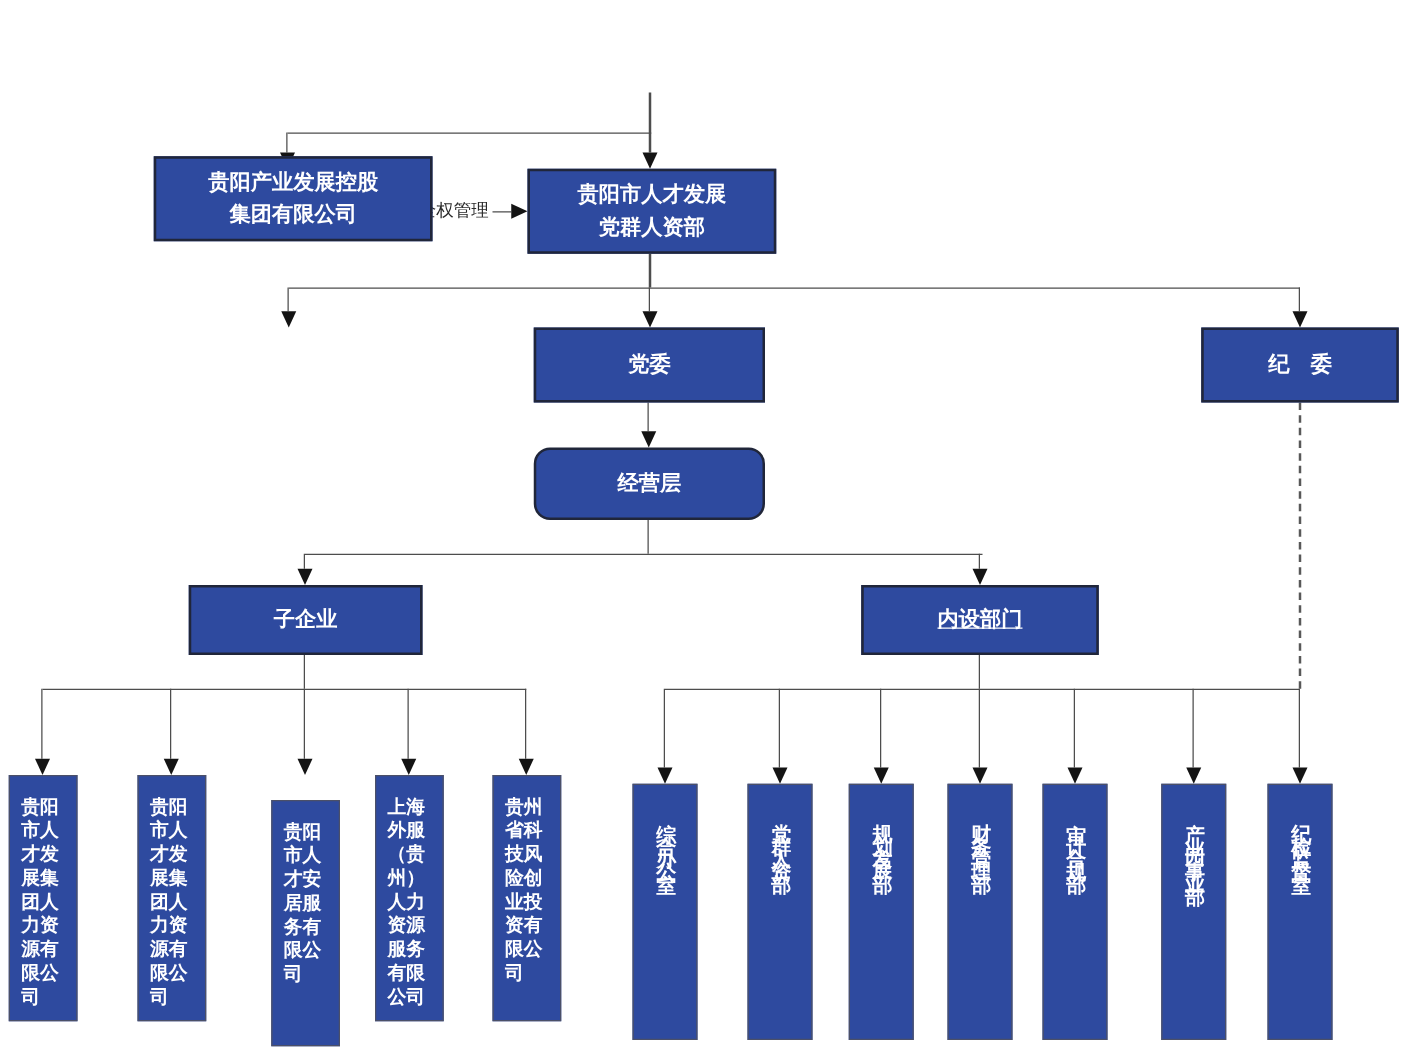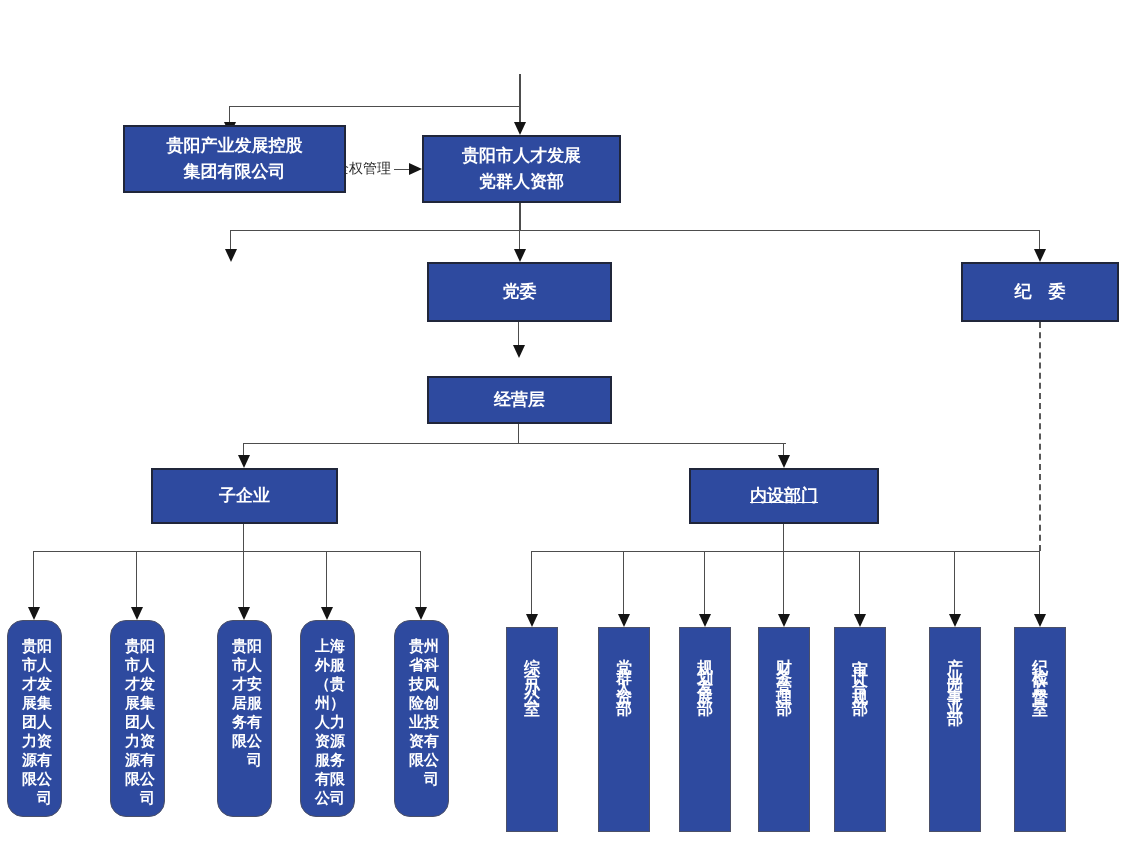--- a/index.html
+++ b/index.html
@@ -17,22 +17,22 @@
     font-size:17px;line-height:1.55;
   }
   
   .col-box{
     position:absolute;box-sizing:border-box;
     background:#2e4a9f;border:1px solid #4b5068;
     color:#ffffff;font-weight:700;
   }
   .col-sub{
     width:55px;height:197px;top:620px;
-    padding:15px 9px 0 9px;text-align:right;
-    font-size:15px;line-height:19px;word-break:normal;border-radius:16px;
+    padding:15px 9px 0 9px;text-align:left;
+    font-size:15px;line-height:19px;word-break:normal;
   }
   .col-dept{
     width:52px;height:205px;top:627px;
     display:flex;justify-content:center;padding-top:18px;
   }
   .col-dept .vtext{
     writing-mode:vertical-lr;text-orientation:upright;
     font-size:16px;letter-spacing:10px;line-height:1;
   }
   
@@ -123,28 +123,28 @@
 
 
   <div class="box" style="left:123px;top:125px;width:223px;height:68px;">贵阳产业发展控股
 集团有限公司</div>
   <div class="box" style="left:422px;top:135px;width:199px;height:68px;">贵阳市人才发展
 党群人资部</div>
 
   <div class="box" style="left:427px;top:262px;width:185px;height:60px;">党委</div>
   <div class="box" style="left:961px;top:262px;width:158px;height:60px;">纪　委</div>
 
-  <div class="box" style="left:427px;top:376px;width:185px;height:48px;">经营层</div>
+  <div class="box" style="left:427px;top:358px;width:185px;height:58px;border-radius:13px;">经营层</div>
 
   <div class="box" style="left:151px;top:468px;width:187px;height:56px;">子企业</div>
   <div class="box" style="left:689px;top:468px;width:190px;height:56px;text-decoration:underline;">内设部门</div>
 
   <div class="col-box col-sub" style="left:7px;">贵阳市人才发展集团人力资源有限公司</div>
   <div class="col-box col-sub" style="left:110px;">贵阳市人才发展集团人力资源有限公司</div>
-  <div class="col-box col-sub" style="left:217px;">贵阳市人才安居服务有限公司</div>
+  <div class="col-box col-sub" style="left:217px;margin-top:20px;">贵阳市人才安居服务有限公司</div>
   <div class="col-box col-sub" style="left:394px;">贵州省科技风险创业投资有限公司</div>
   <div class="col-box col-sub" style="left:300px;">上海外服（贵州）人力资源服务有限公司</div>
 
   <div class="col-box col-dept" style="left:506px;">
     <span class="vtext">综合办公室</span>
   </div>
   <div class="col-box col-dept" style="left:598px;">
     <span class="vtext">党群人资部</span>
   </div>
   <div class="col-box col-dept" style="left:679px;">

